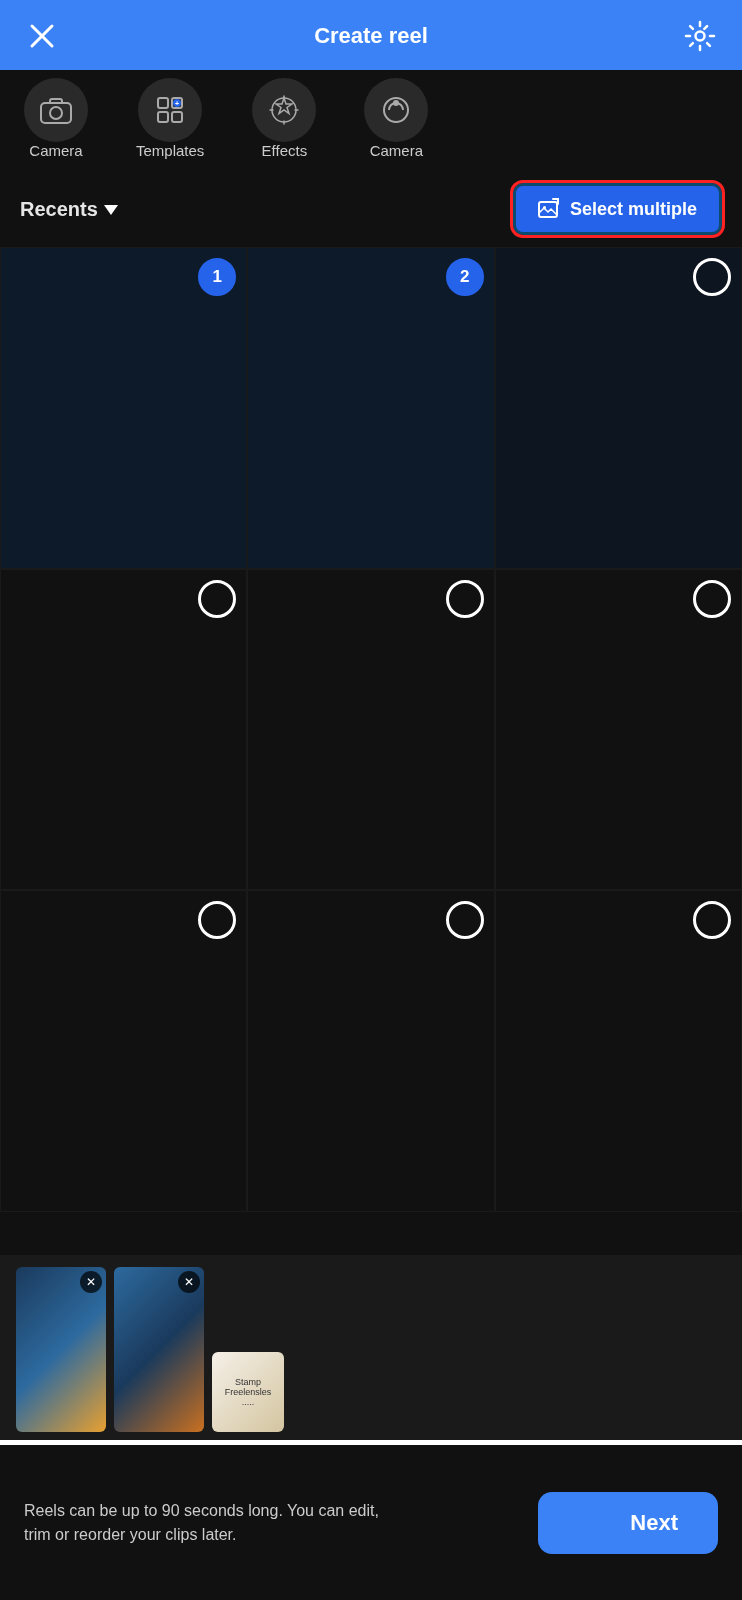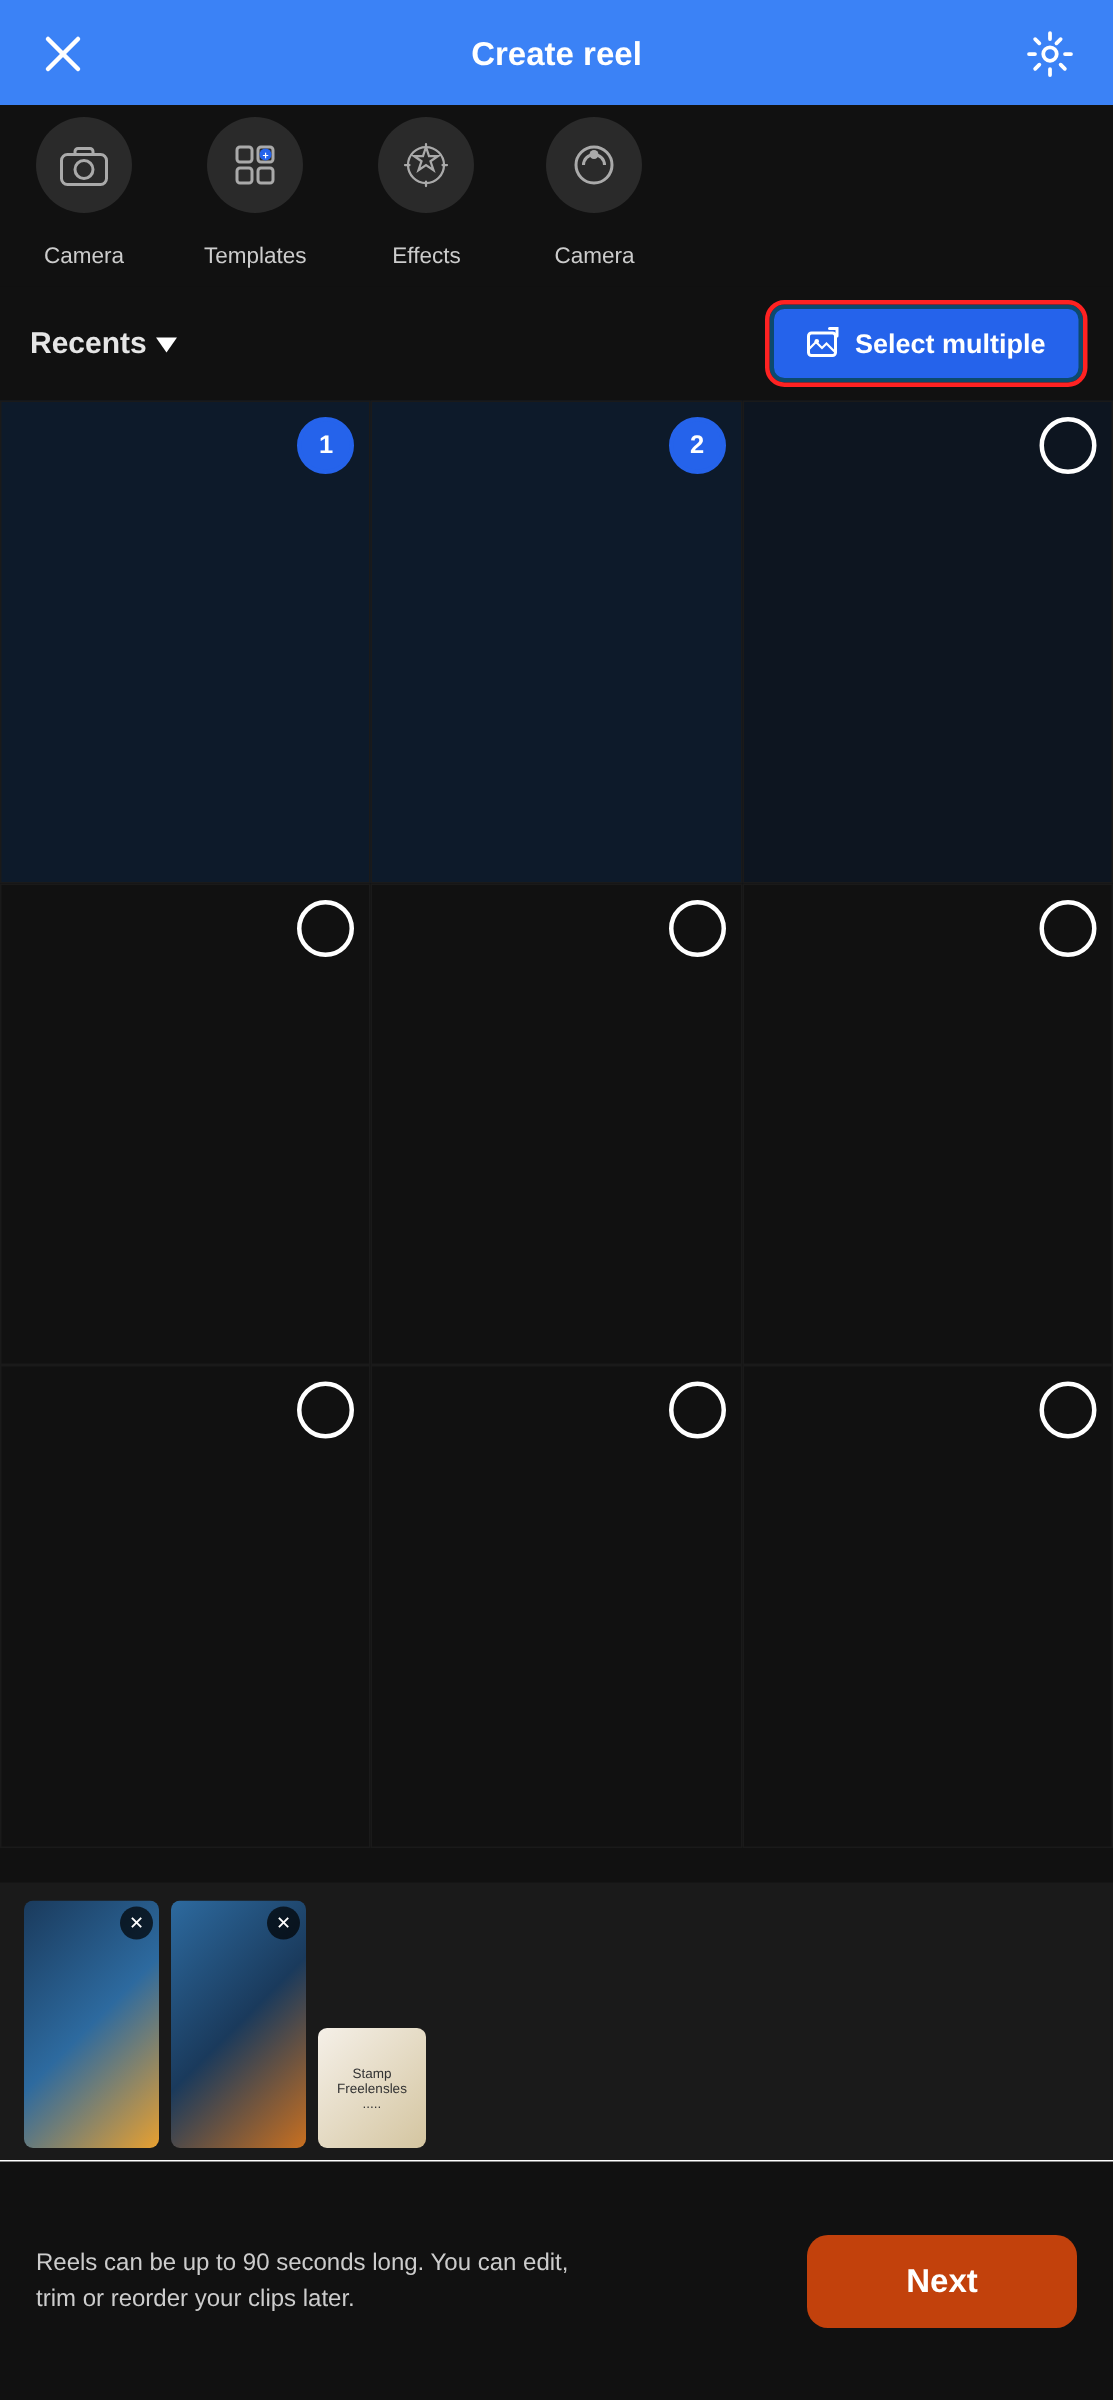--- a/index.html
+++ b/index.html
@@ -42,21 +42,21 @@
       padding: 8px 0 12px;
       background: #111111;
       overflow-x: auto;
       scrollbar-width: none;
     }
     .tab-bar::-webkit-scrollbar { display: none; }
     .tab-item {
       display: flex;
       flex-direction: column;
       align-items: center;
-      gap: 20px;
+      gap: 0;
       padding: 0 24px;
       cursor: pointer;
       min-width: 100px;
     }
     .tab-icon-circle {
       width: 64px;
       height: 64px;
       border-radius: 50%;
       background: #2a2a2a;
       display: flex;
@@ -199,35 +199,36 @@
       position: absolute;
       bottom: 0;
       left: 0;
       right: 0;
       height: 160px;
       background: #111111;
       display: flex;
       align-items: center;
       justify-content: space-between;
       padding: 0 24px;
-      border-top: 1px solid #ffffff;
+      border-top: 5px solid #ffffff;
     }
     .bottom-text {
       font-size: 16px;
       color: #cccccc;
       line-height: 1.5;
       max-width: 380px;
     }
     .next-btn {
-      background: #c2410c;
+      background: #3b82f6;
       border: none;
       border-radius: 14px;
       padding: 18px 40px;
       cursor: pointer;
       min-width: 180px;
+      text-align: right;
     }
     .next-label {
       font-size: 22px;
       font-weight: 700;
       color: #ffffff;
     }
 
     
     svg { display: block; }
 

